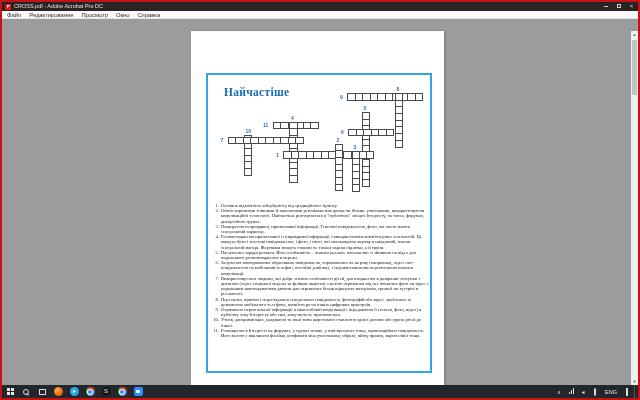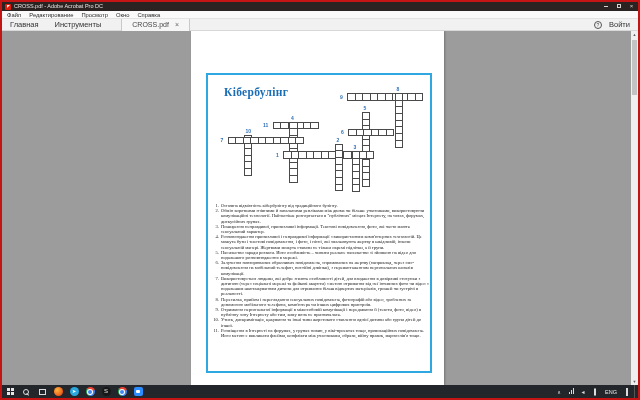--- a/index.html
+++ b/index.html
@@ -103,38 +103,26 @@
   </div>
 
   <div class="menubar">
     <span class="menu-item">Файл</span>
     <span class="menu-item">Редактирование</span>
     <span class="menu-item">Просмотр</span>
     <span class="menu-item">Окно</span>
     <span class="menu-item">Справка</span>
   </div>
 
-  <div class="tabbar">
-    <span class="tab">Главная</span>
-    <span class="tab">Инструменты</span>
-    <span class="doc-tab">
-      <span class="doc-tab-label">CROSS.pdf</span>
-      <span class="doc-tab-close">×</span>
-    </span>
-    <span class="tabbar-right">
-      <span class="help-circle">?</span>
-      <span class="signin">Войти</span>
-    </span>
-  </div>
 
   <div class="docarea"></div>
 
   <div class="pdf-page">
     <div class="blue-box"></div>
-    <div class="cw-title">Кібербулінг</div>
+    <div class="cw-title">Найчастіше</div>
     <div id="crossword">
         <div class="cw-word a" style="left: 156px; top: 62px;">
           <span class="cw-cell" style="width: 8.5px; height: 7.7px;"></span>
           <span class="cw-cell" style="width: 8.5px; height: 7.7px;"></span>
           <span class="cw-cell" style="width: 8.5px; height: 7.7px;"></span>
           <span class="cw-cell" style="width: 8.5px; height: 7.7px;"></span>
           <span class="cw-cell" style="width: 8.5px; height: 7.7px;"></span>
           <span class="cw-cell" style="width: 8.5px; height: 7.7px;"></span>
           <span class="cw-cell" style="width: 8.5px; height: 7.7px;"></span>
           <span class="cw-cell" style="width: 8.5px; height: 7.7px;"></span>

